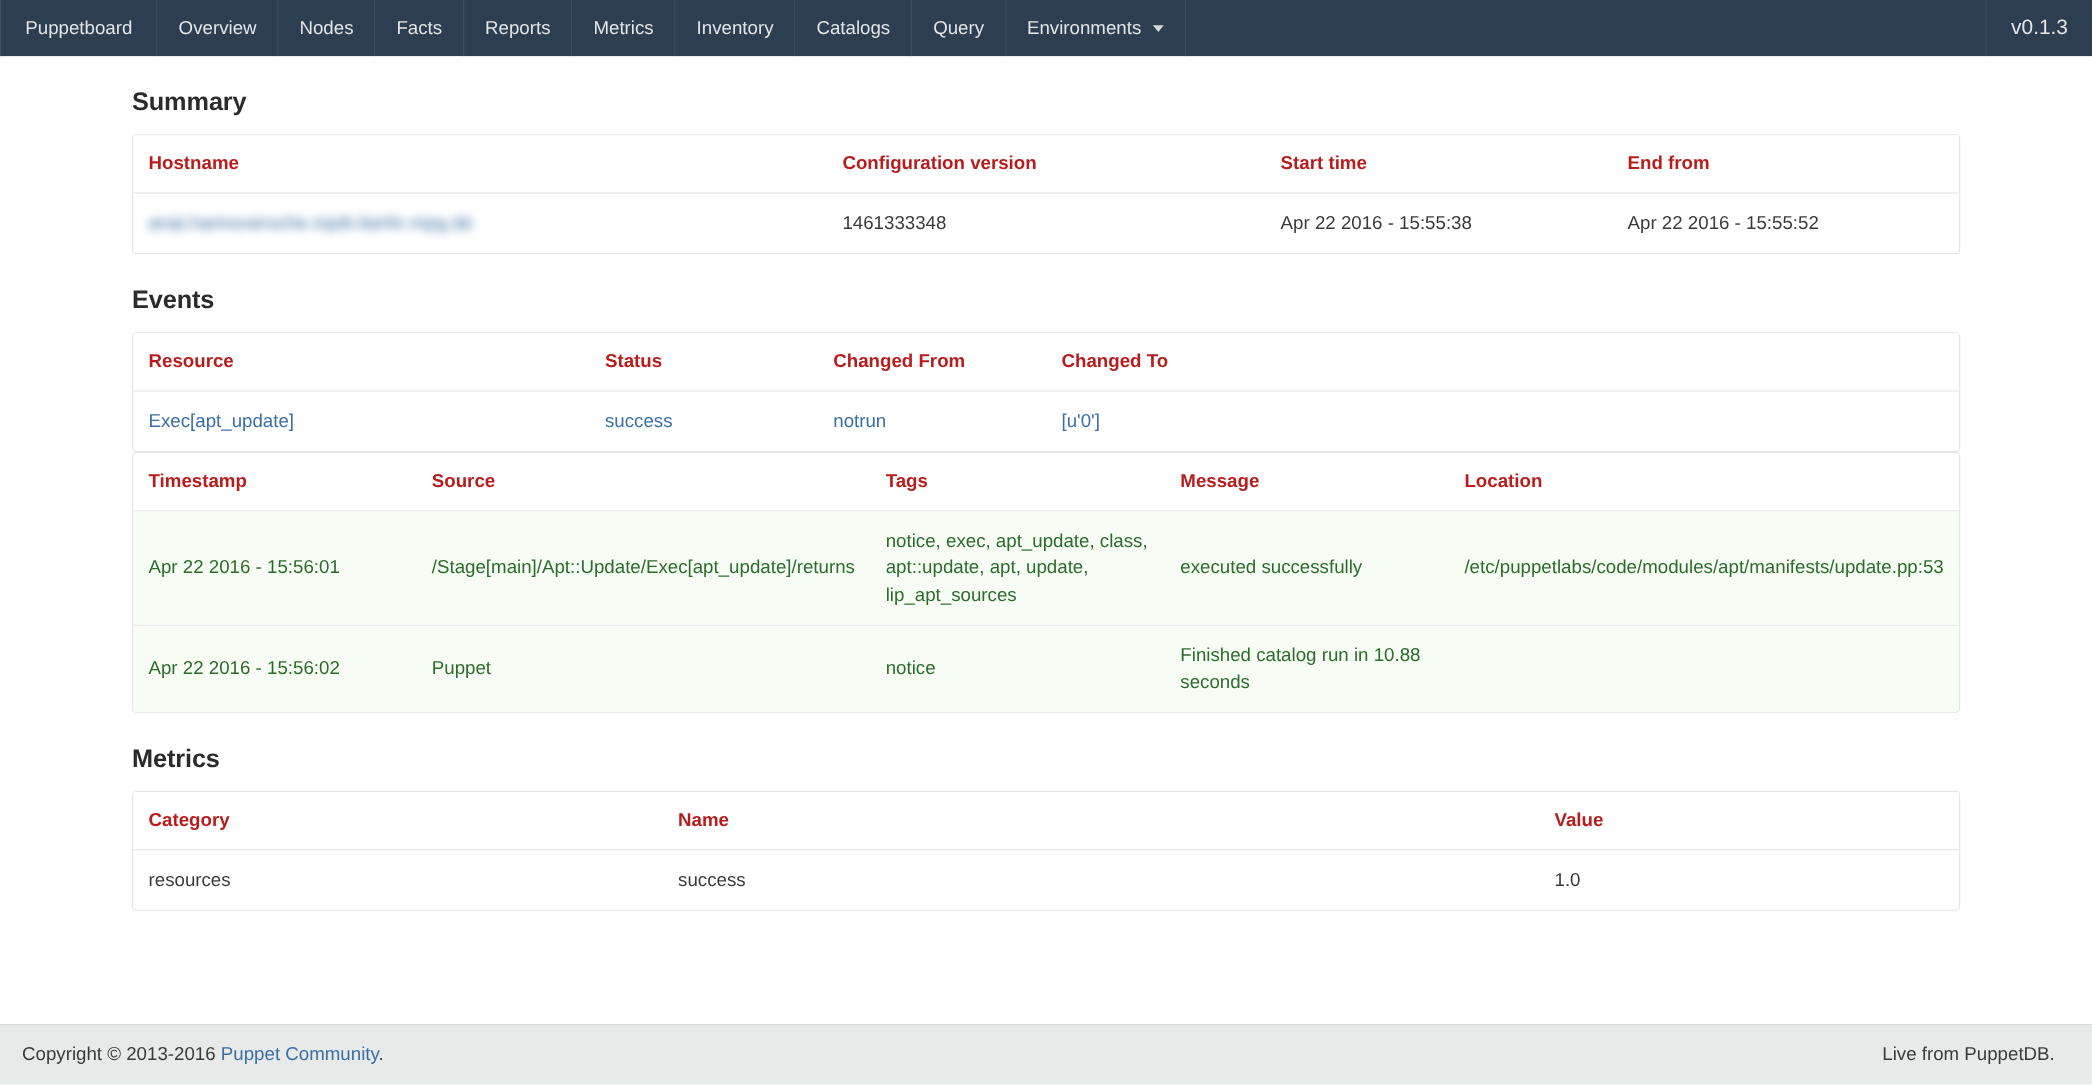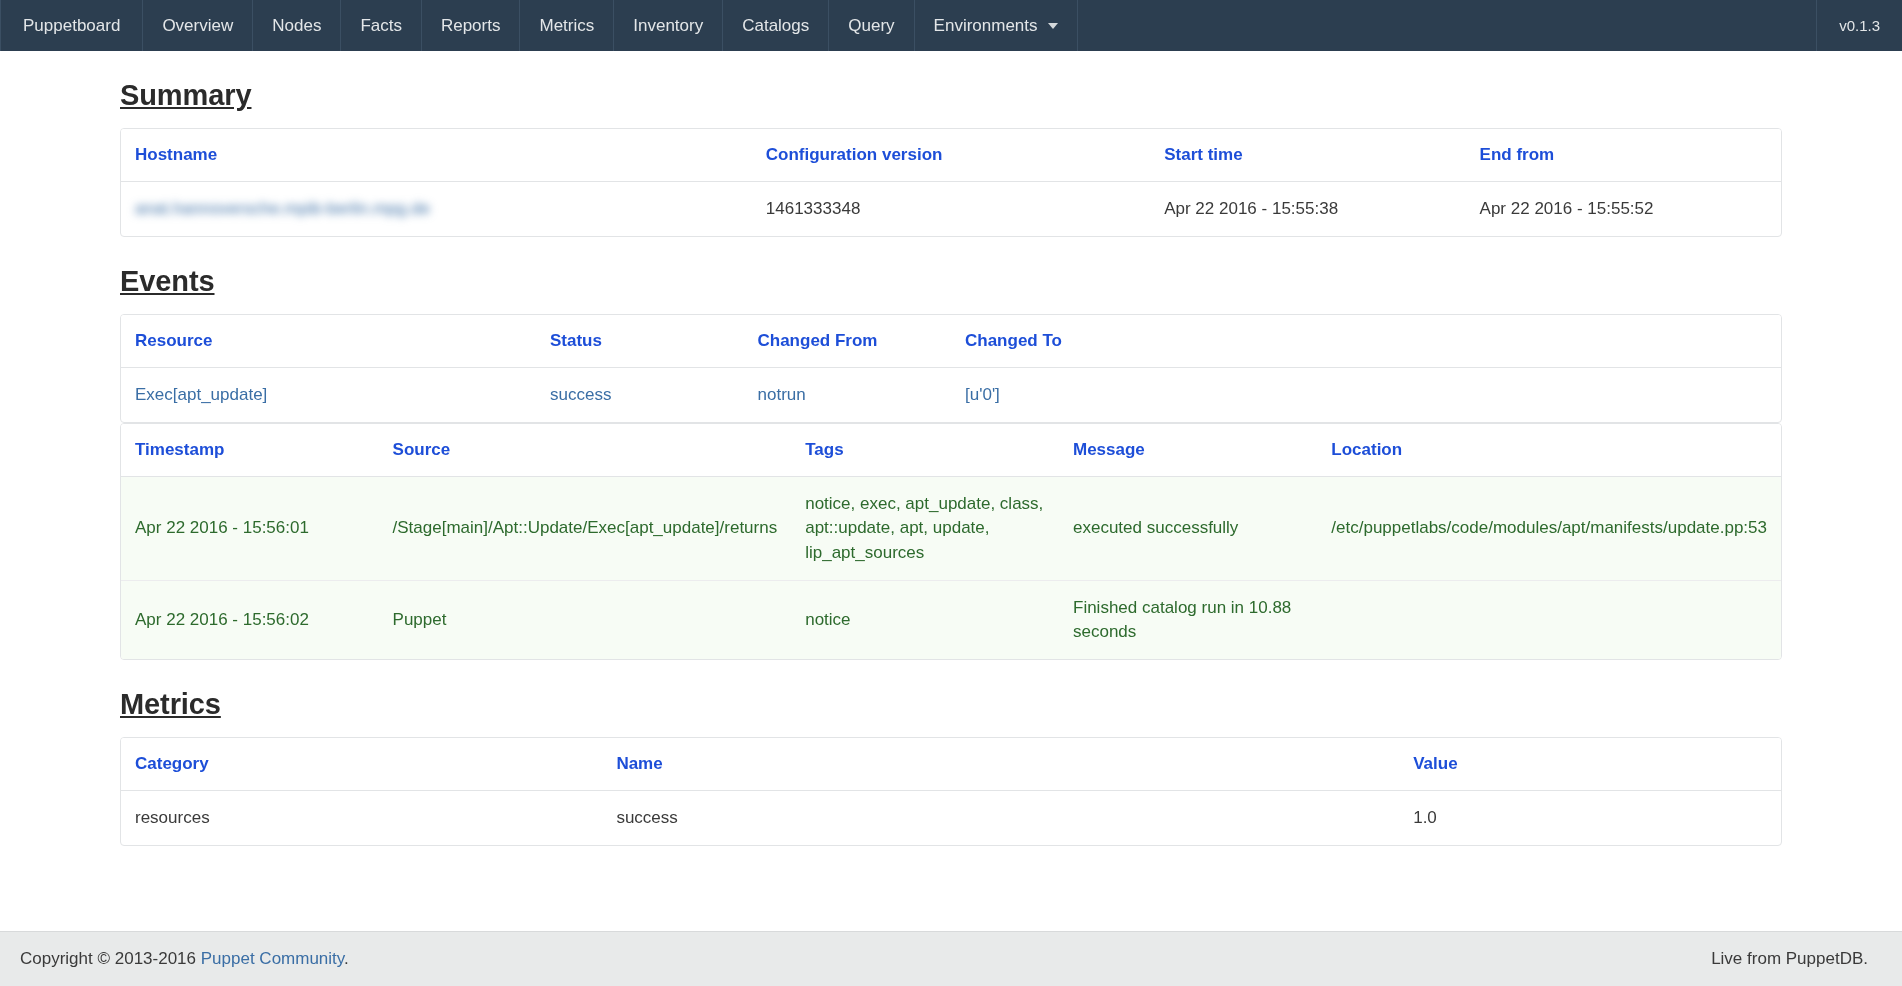--- a/index.html
+++ b/index.html
@@ -47,60 +47,59 @@
     border-left: 5px solid transparent;
     border-right: 5px solid transparent;
     border-top: 6px solid #d4d8db;
   }
   .nav-spacer { flex: 1 1 auto; }
   .nav-version {
     display: flex;
     align-items: center;
     padding: 0 22px;
     color: #e3e6e8;
-    font-size: 15px;
+    font-size: 19px;
     border-left: 1px solid #3b4f63;
     white-space: nowrap;
   }
 
   
   .content {
     position: absolute;
     top: 51px; left: 0;
     width: 1902px;
     height: 880px;
     overflow: hidden;
     background: #ffffff;
     padding: 0 120px;
   }
 
   h2.section-title {
-    font-size: 29px;
+    font-size: 23px;
     font-weight: bold;
     color: #2b2b2b;
     margin: 28px 0 16px 0;
     letter-spacing: -0.1px;
-    text-decoration: underline;
   }
 
   
   table.pb {
     width: 100%;
     border-collapse: separate;
     border-spacing: 0;
     border: 1px solid #e2e4e6;
     border-radius: 4px;
     background: #fff;
     overflow: hidden;
   }
   table.pb th {
     text-align: left;
     font-size: 17px;
     font-weight: bold;
-    color: #1d4ed8;
+    color: #b91c1c;
     padding: 16px 14px;
     background: #ffffff;
     border-bottom: 1px solid #e2e4e6;
     vertical-align: middle;
   }
   table.pb td {
     text-align: left;
     font-size: 17px;
     color: #3a3a3a;
     padding: 15px 14px;

